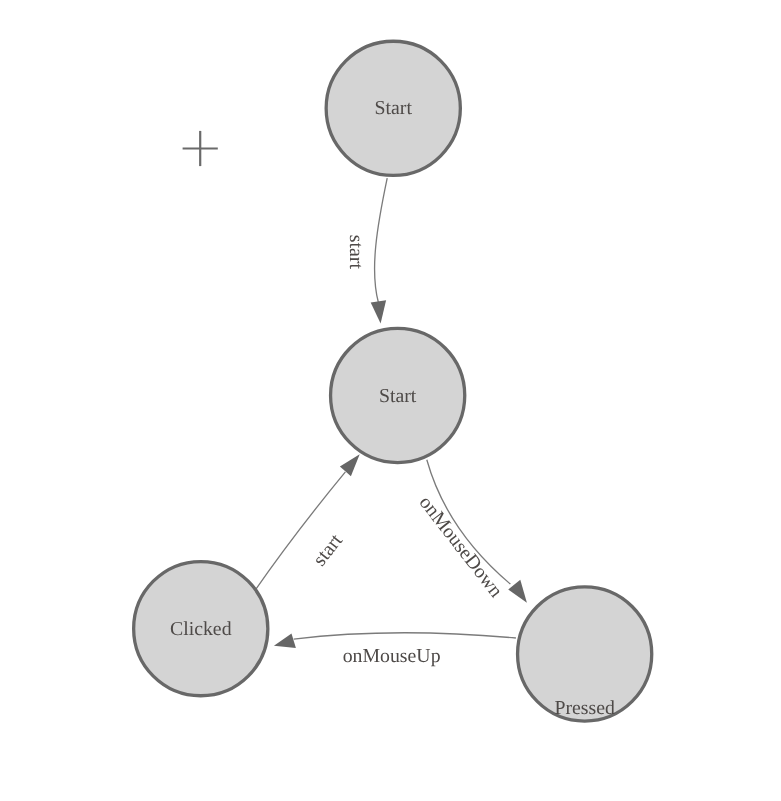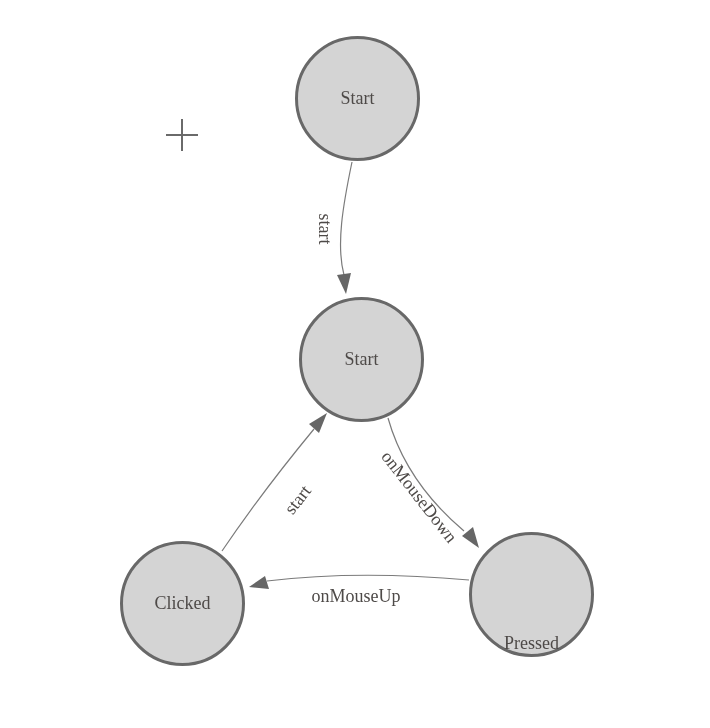--- a/index.html
+++ b/index.html
@@ -91,21 +91,21 @@
   </svg>
 
   <div class="node" style="left:295px; top:36px;">
     <span>Start</span>
   </div>
 
   <div class="node" style="left:299px; top:297px;">
     <span>Start</span>
   </div>
 
-  <div class="node" style="left:120px; top:541px;">
+  <div class="node" style="left:120px; top:509px;">
     <span>Clicked</span>
   </div>
 
   <div class="node" style="left:469px; top:532px;align-items:flex-end;">
     <span>Pressed</span>
   </div>
 
   <div class="edge-label rot90" style="left:324px; top:229px;">start</div>
 
   <div class="edge-label rotm52" style="left:298px; top:500px;">start</div>

